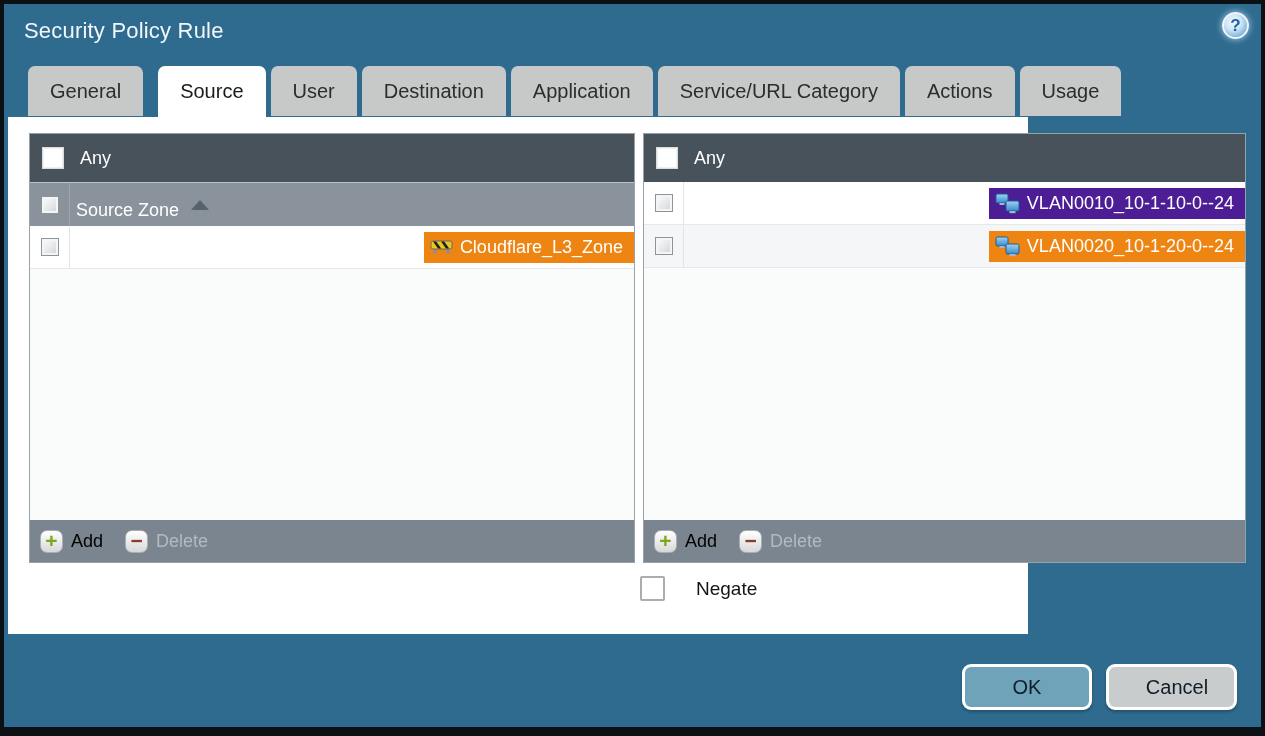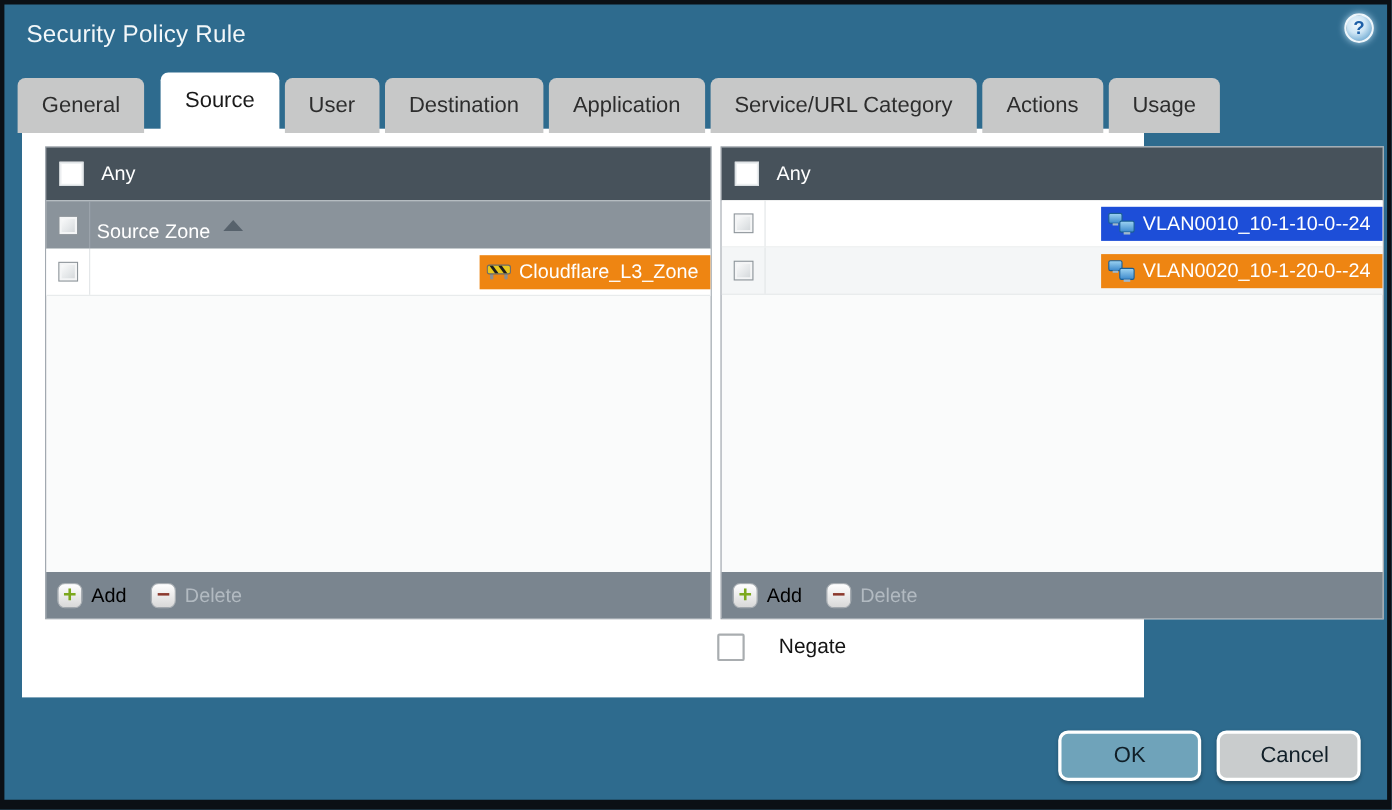--- a/index.html
+++ b/index.html
@@ -27,36 +27,36 @@
     width: 27px; height: 27px; border-radius: 50%;
     background: radial-gradient(circle at 40% 35%, #f0f8fd 0%, #cfe6f5 40%, #7fb4d8 75%, #4c87b4 100%);
     border: 2px solid #eef6fb;
     box-shadow: 0 0 7px rgba(190,225,248,.9);
     color: #1d5fa8; font-size: 17px; font-weight: bold;
     text-align: center; line-height: 23px;
     cursor: pointer;
   }
   
   .tabs {
-    position: absolute; left: 12px; top: 62px; height: 55px;
-    display: flex; align-items: flex-end; z-index: 3;
+    position: absolute; left: 24px; top: 62px; height: 55px;
+    display: flex; align-items: flex-start; z-index: 3;
   }
   .tab {
     height: 50px; margin-right: 5px; padding: 0 22px;
     background: #c7c8c8; color: #2d2d2d;
     border-radius: 7px 7px 0 0;
     font-size: 20px; line-height: 50px; white-space: nowrap;
     cursor: pointer;
   }
   .tab.active {
     height: 55px; background: #ffffff; color: #1a1a1a; margin-left: 10px;
   }
   
   .content {
-    position: absolute; left: 16px; top: 113px;
+    position: absolute; left: 4px; top: 113px;
     width: 1020px; height: 517px;
     background: #ffffff; z-index: 2;
   }
   .panel {
     position: absolute; top: 16px; height: 430px;
     border: 1px solid #99a1a8;
     display: flex; flex-direction: column;
     background: #fafbfb;
   }
   .panel.left  { left: 21px;  width: 606px; }
@@ -215,21 +215,21 @@
     <div class="panel right">
       <div class="any-header">
         <div class="any-checkbox"></div>
         <div class="any-label">Any</div>
       </div>
       <div class="rows">
         <div class="row">
           <div class="cb-cell">
             <div class="checkbox-3d"></div>
           </div>
-          <div class="chip" style="background:#1d4ed8">
+          <div class="chip" style="background:#4c1d95">
             <svg width="25" height="21" viewBox="0 0 25 21">
               <defs>
                 <linearGradient id="mon" x1="0" y1="0" x2="0" y2="1">
                   <stop offset="0" stop-color="#9ed4f2"></stop>
                     <stop offset="1" stop-color="#3c89cc"></stop>
                 </linearGradient>
               </defs>
               <rect x="1" y="1" width="12" height="9" rx="1.5" fill="url(#mon)" stroke="#1b5e94"></rect>
               <rect x="4.5" y="10" width="5" height="2" fill="#9fb8cc"></rect>
               <rect x="11" y="8" width="13" height="10" rx="1.5" fill="url(#mon)" stroke="#1b5e94"></rect>

